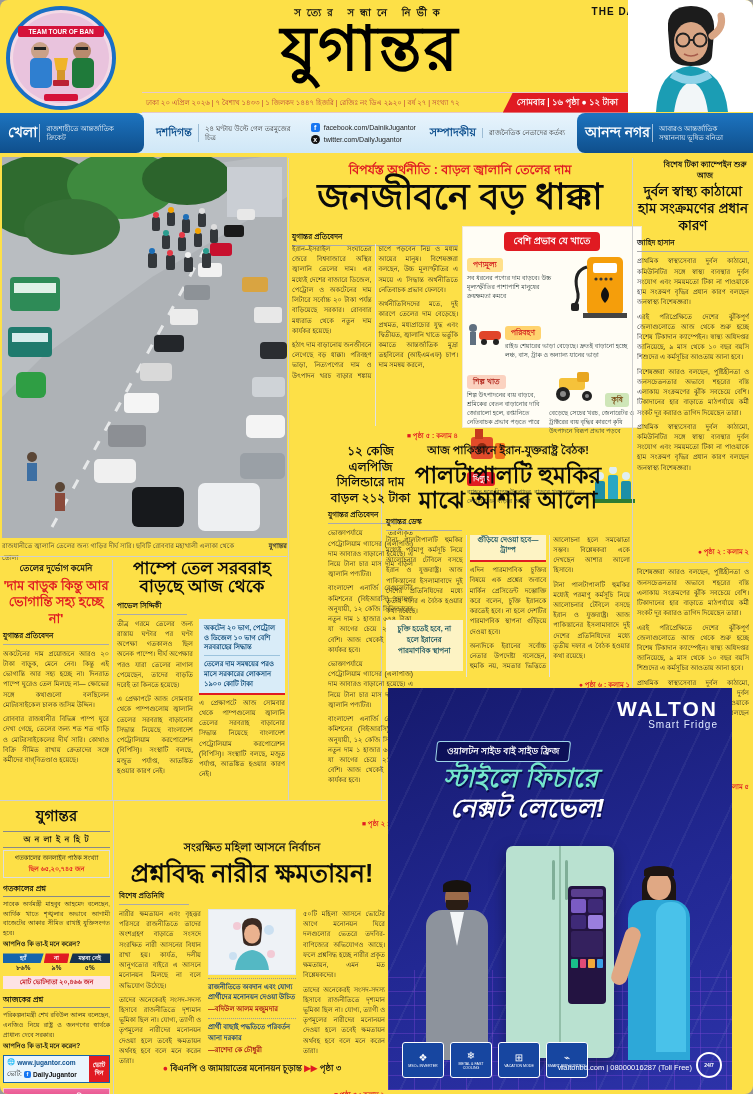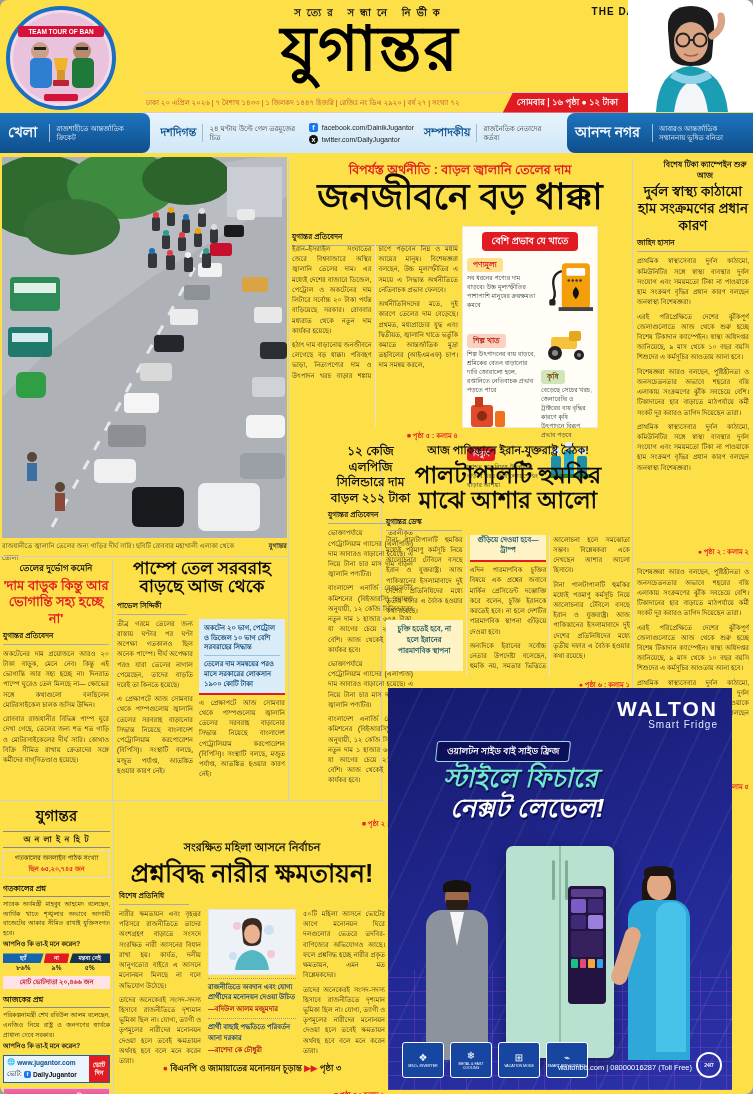--- a/index.html
+++ b/index.html
@@ -17,21 +17,21 @@
   .tagline{font-weight:bold;font-size:10px;letter-spacing:6px;color:#111;}
   .logo{font-weight:bold;font-size:62px;line-height:1;color:#000;letter-spacing:2px;}
   .entitle{font-weight:bold;font-size:10px;letter-spacing:1px;}
   .site{font-size:8.5px;color:#444;}
   .dateline{font-size:7px;color:#b5373a;white-space:nowrap;}
   .issue{background:#e01b22;color:#fff;font-weight:bold;font-size:8.5px;padding:3px 10px 3px 14px;
          clip-path:polygon(10px 0,100% 0,100% 100%,0 100%);}
   
   .nav{position:absolute;left:0;top:113px;width:753px;height:40px;display:flex;
        background:linear-gradient(#e8f4fc,#cfe7f7);align-items:stretch;}
-  .nav-dark{background:linear-gradient(#1d74c0,#0f4f8c);color:#fff;display:flex;align-items:center;gap:12px;padding:0 8px;}
+  .nav-dark{background:linear-gradient(#1d74c0,#0f4f8c);color:#fff;display:flex;align-items:center;gap:2px;padding:0 8px;}
   .nav-big{font-weight:bold;font-size:14px;white-space:nowrap;}
   .nav-desc{font-size:7px;line-height:1.35;border-left:1px solid rgba(255,255,255,.6);padding-left:6px;max-width:86px;}
   .nav-group{display:flex;align-items:center;gap:6px;padding:0 10px;}
   .nav-label{font-weight:bold;font-size:11px;color:#0d4f8e;white-space:nowrap;}
   .nav-sub{font-size:7px;color:#333;line-height:1.35;border-left:1px solid #9dbcd4;padding-left:6px;max-width:92px;}
   .soc-row{display:flex;align-items:center;gap:4px;font-size:7px;color:#222;}
   .soc-ic{width:9px;height:9px;border-radius:2px;color:#fff;font-size:7px;font-weight:bold;
           display:flex;align-items:center;justify-content:center;}
   
   .kicker{font-weight:bold;color:#e01b22;}
@@ -236,39 +236,52 @@
   <div class="abs" style="left:292px;top:228px;width:166px;">
     <div class="byline">যুগান্তর প্রতিবেদন</div>
   </div>
   <div class="abs bt twocol" style="left:292px;top:244px;width:166px;height:182px;overflow:hidden;">
     <p>ইরান–ইসরাইল সংঘাতের জেরে বিশ্ববাজারে অস্থির জ্বালানি তেলের দাম। এর মধ্যেই দেশের বাজারে ডিজেল, পেট্রোল ও অকটেনের দাম লিটারে সর্বোচ্চ ২০ টাকা পর্যন্ত বাড়িয়েছে সরকার। রোববার মধ্যরাত থেকে নতুন দাম কার্যকর হয়েছে।</p>
     <p>হঠাৎ দাম বাড়ানোয় জনজীবনে লেগেছে বড় ধাক্কা। পরিবহণ ভাড়া, নিত্যপণ্যের দাম ও উৎপাদন খরচ বাড়ার শঙ্কায় চাপে পড়বেন নিম্ন ও মধ্যম আয়ের মানুষ। বিশেষজ্ঞরা বলছেন, উচ্চ মূল্যস্ফীতির এ সময়ে এ সিদ্ধান্ত অর্থনীতিতে নেতিবাচক প্রভাব ফেলবে।</p>
     <p>অর্থনীতিবিদদের মতে, দুই কারণে তেলের দাম বেড়েছে। প্রথমত, মধ্যপ্রাচ্যের যুদ্ধ এবং দ্বিতীয়ত, জ্বালানি খাতে ভর্তুকি কমাতে আন্তর্জাতিক মুদ্রা তহবিলের (আইএমএফ) চাপ। দাম সমন্বয় করলে,</p>
   </div>
   <div class="abs jump" style="left:292px;top:428px;width:166px;">■ পৃষ্ঠা ৫ : কলাম ৪</div>
 
-  <div class="abs info" style="left:462px;top:226px;width:136px;height:202px;padding:3px 4px;box-sizing:border-box;">
+  <div class="abs info" style="left:462px;top:226px;width:180px;height:202px;padding:3px 4px;box-sizing:border-box;">
     <div class="ctr"><span class="info-title">বেশি প্রভাব যে খাতে</span></div>
     <div style="display:flex;gap:4px;margin-top:2px;">
       <div style="width:92px;">
         <span class="pill" style="background:#ffe08a;color:#d21c1c;">পণ্যমূল্য</span>
         <div class="info-txt">সব ধরনের পণ্যের দাম বাড়বে। উচ্চ মূল্যস্ফীতির পাশাপাশি মানুষের ক্রয়ক্ষমতা কমবে</div>
       </div>
       <svg width="64" height="66" viewBox="0 0 64 66">
         <rect x="24" y="4" width="36" height="58" rx="5" fill="#f59e0b"></rect>
         <rect x="30" y="10" width="24" height="10" rx="2" fill="#fff"></rect>
         <circle cx="33" cy="26" r="1.6" fill="#333"></circle>
           <circle cx="38" cy="26" r="1.6" fill="#333"></circle>
         <circle cx="43" cy="26" r="1.6" fill="#333"></circle>
           <circle cx="48" cy="26" r="1.6" fill="#333"></circle>
         <path d="M42 34 q8 8 0 16 q-8 -8 0 -16" fill="#111"></path>
         <path d="M24 14 q-14 4 -10 22 q3 10 -2 16" stroke="#222" stroke-width="3" fill="none"></path>
         <rect x="8" y="50" width="8" height="8" rx="2" fill="#222"></rect>
         <rect x="20" y="60" width="44" height="5" fill="#444"></rect>
       </svg>
+    </div>
+    <div style="display:flex;gap:4px;align-items:flex-start;margin-top:2px;">
+      <svg width="34" height="26" viewBox="0 0 34 26">
+        <circle cx="6" cy="7" r="4" fill="#607080"></circle>
+          <rect x="3" y="11" width="6" height="13" fill="#607080"></rect>
+        <rect x="12" y="10" width="22" height="9" rx="4" fill="#e0452a"></rect>
+        <circle cx="17" cy="21" r="3" fill="#222"></circle>
+          <circle cx="29" cy="21" r="3" fill="#222"></circle>
+      </svg>
+      <div style="flex:1;">
+        <span class="pill" style="background:#ffd36e;color:#d21c1c;">পরিবহণ</span>
+        <div class="info-txt">রাইড শেয়ারের ভাড়া বেড়েছে। দ্রুতই বাড়ানো হচ্ছে লঞ্চ, বাস, ট্রাক ও অন্যান্য যানের ভাড়া</div>
+      </div>
     </div>
     <div style="display:flex;gap:4px;margin-top:10px;">
       <div style="width:78px;">
         <span class="pill" style="background:#fbd2c0;color:#b3281e;">শিল্প খাত</span>
         <div class="info-txt">শিল্প উৎপাদনের ব্যয় বাড়বে, শ্রমিকের বেতন বাড়ানোর দাবি জোরালো হলে, রপ্তানিতে নেতিবাচক প্রভাব পড়তে পারে</div>
         <svg width="40" height="34" viewBox="0 0 40 34">
           <rect x="4" y="10" width="22" height="22" rx="3" fill="#e14b2a"></rect>
           <rect x="8" y="2" width="8" height="10" fill="#c43a1d"></rect>
           <rect x="28" y="16" width="10" height="16" rx="2" fill="#f2711c"></rect>
           <circle cx="15" cy="21" r="5" fill="#8c2a12"></circle>

